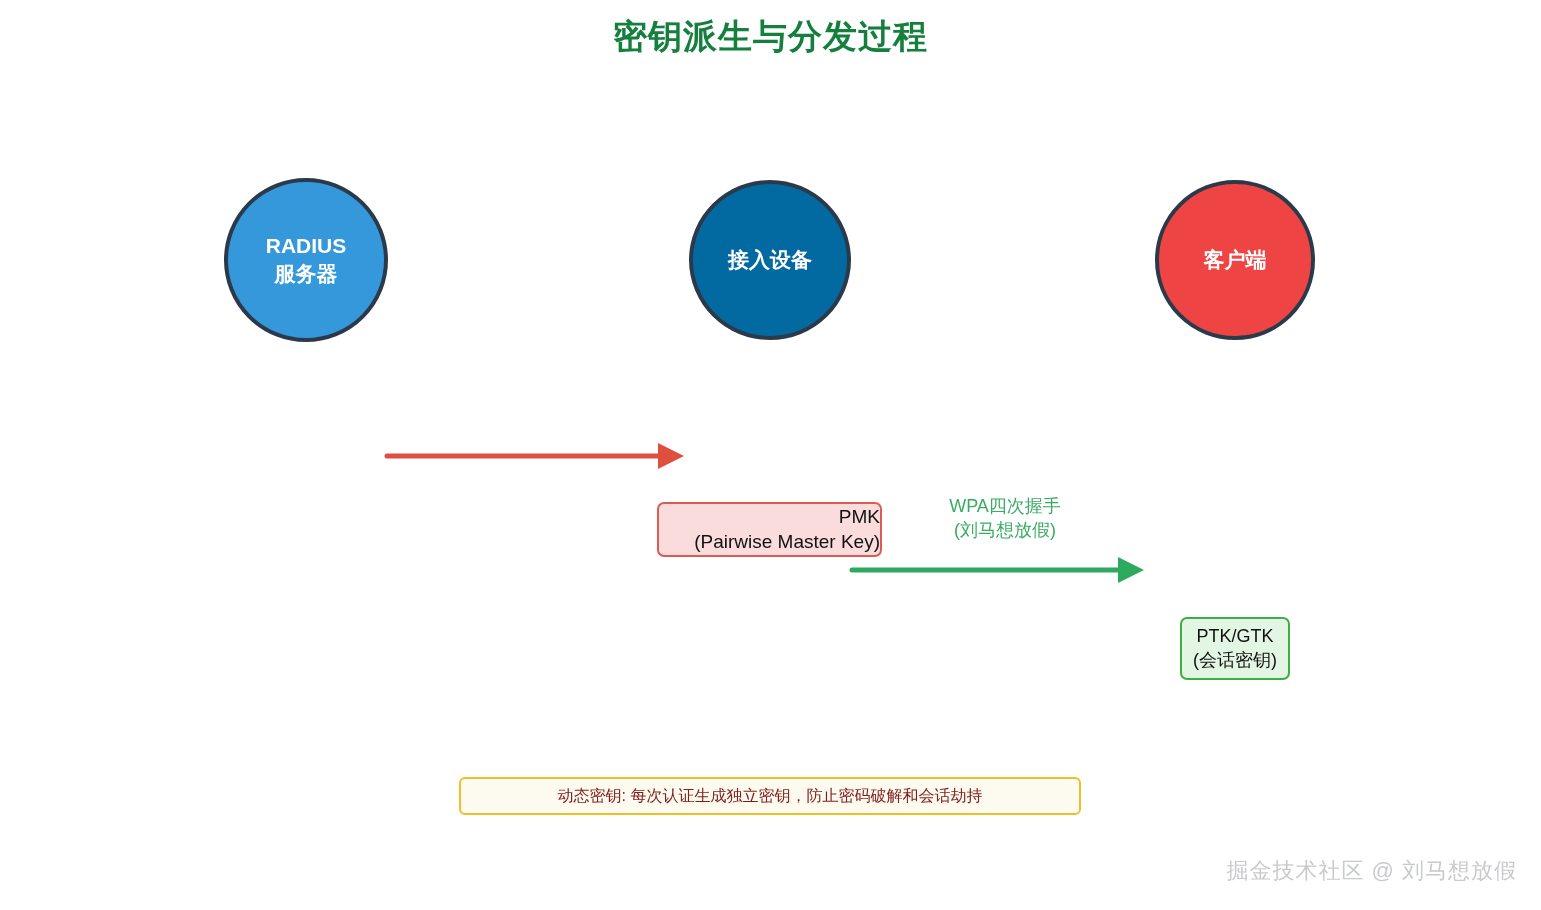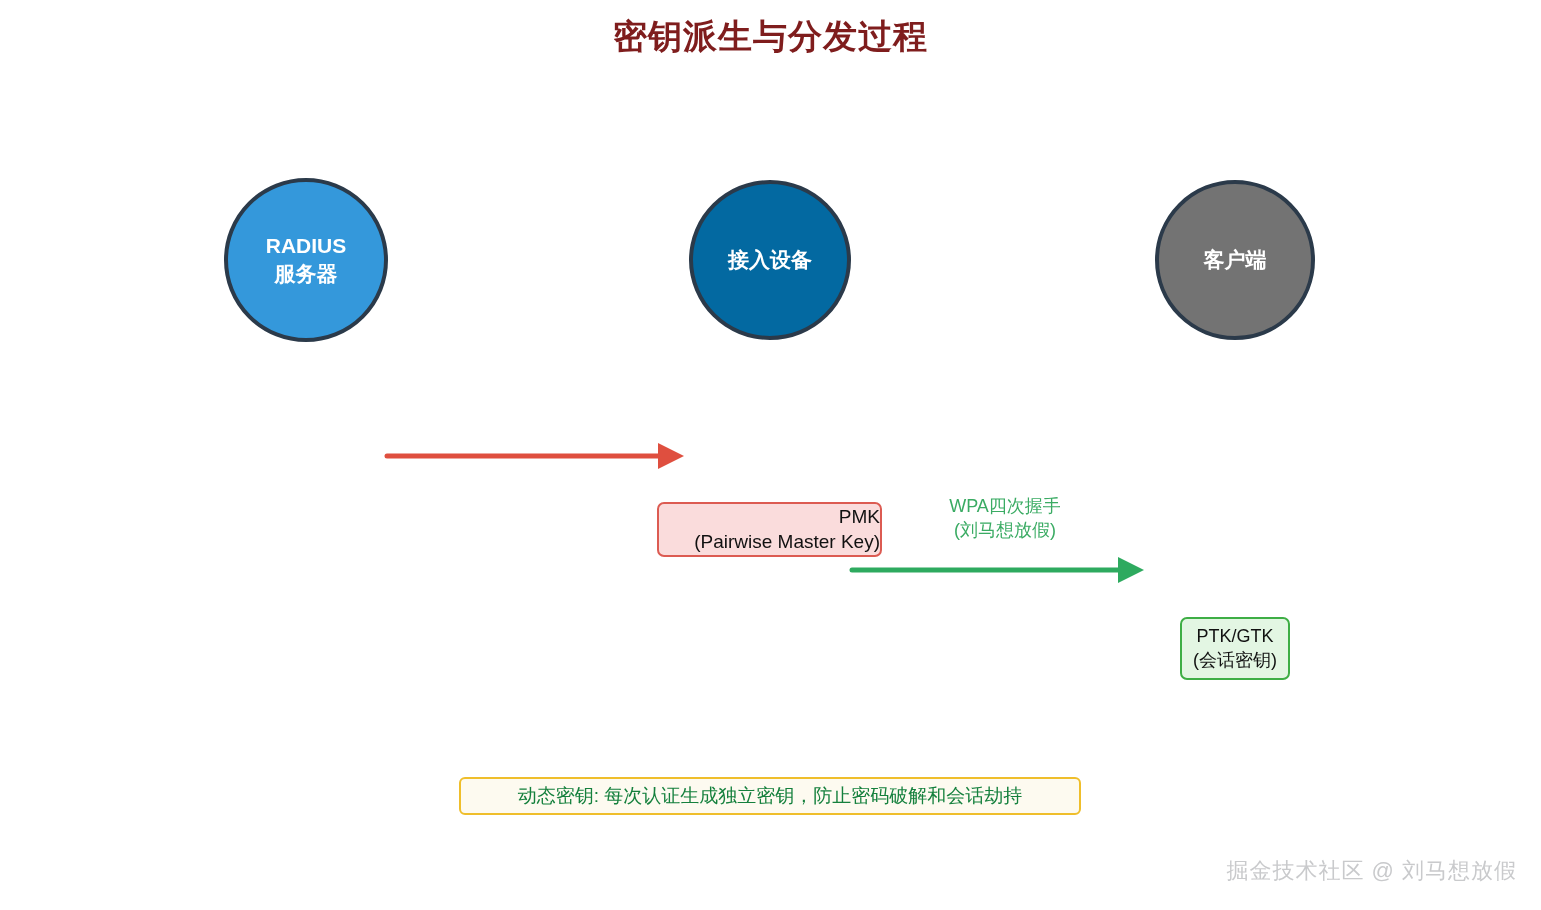--- a/index.html
+++ b/index.html
@@ -21,21 +21,21 @@
 
   
   .page-title {
     position: absolute;
     top: 14px;
     left: 0;
     width: 1541px;
     text-align: center;
     font-size: 34px;
     font-weight: bold;
-    color: #7f1d1d;
+    color: #15803d;
     letter-spacing: 1px;
   }
 
   
   .actor {
     position: absolute;
     border-radius: 50%;
     border: 4px solid #2b3a4a;
     box-sizing: border-box;
     display: flex;
@@ -53,21 +53,21 @@
   #actor-radius {
     left: 224px;  top: 178px;  width: 164px; height: 164px;
     background: #3498db;
   }
   #actor-ap {
     left: 689px;  top: 180px;  width: 162px; height: 160px;
     background: #0369a1;
   }
   #actor-client {
     left: 1155px; top: 180px;  width: 160px; height: 160px;
-    background: #737373;
+    background: #ef4444;
   }
 
   
   .note-box {
     position: absolute;
     box-sizing: border-box;
     display: flex;
     flex-direction: column;
     align-items: center;
     justify-content: center;
@@ -94,22 +94,22 @@
     left: 1180px; top: 617px; width: 110px; height: 63px;
     background: #e3f6e3;
     border: 2.5px solid #3eae45;
     font-size: 18px;
   }
   #box-dynamic-key {
     left: 459px; top: 777px; width: 622px; height: 38px;
     background: #fdfaf0;
     border: 2.5px solid #efbe2b;
     border-radius: 6px;
-    font-size: 19px;
-    color: #15803d;
+    font-size: 16px;
+    color: #7f1d1d;
   }
 
   
   .arrow-label {
     position: absolute;
     text-align: center;
     line-height: 1.35;
     font-size: 19px;
   }
   #label-msk-transfer {

